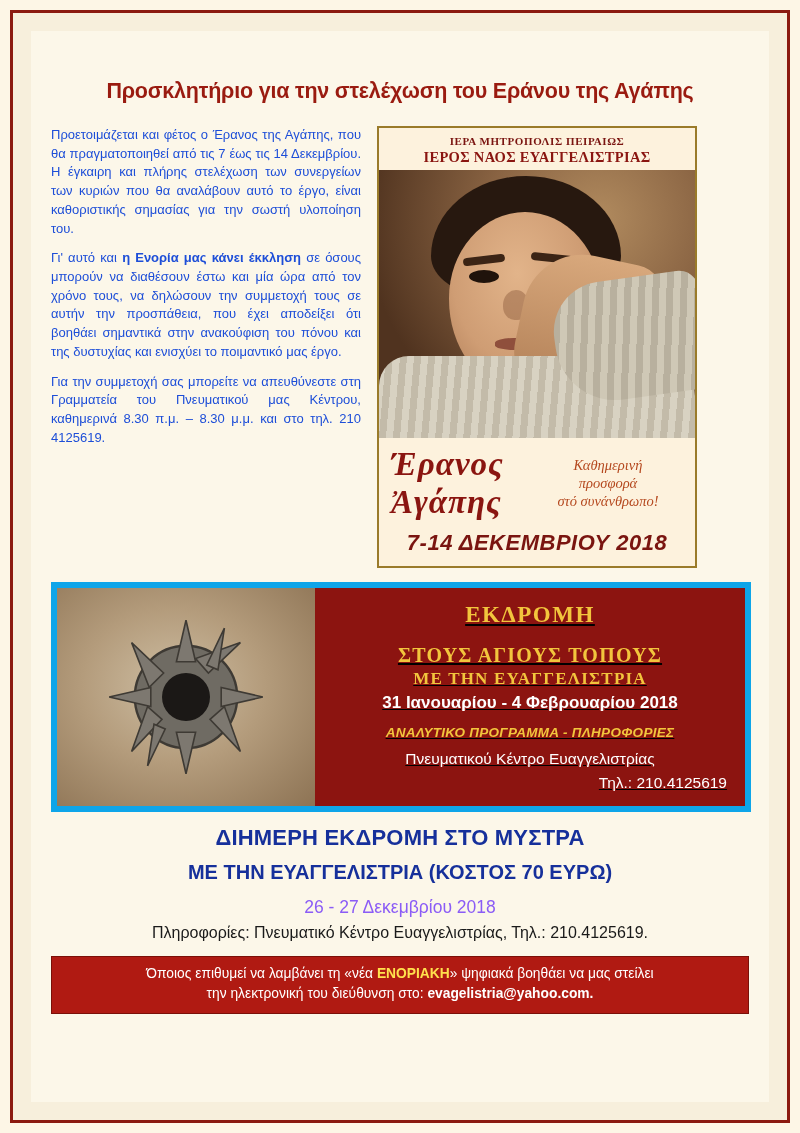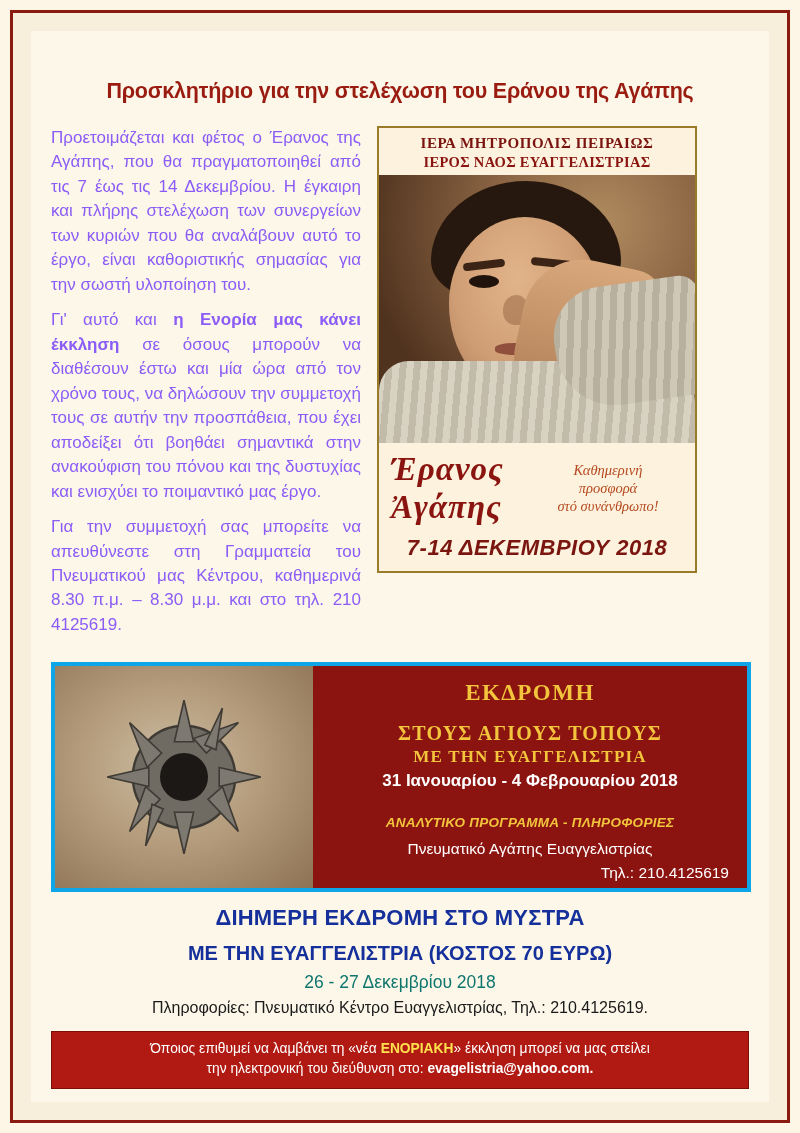--- a/index.html
+++ b/index.html
@@ -38,23 +38,23 @@
   }
   .top-section {
     display: flex;
     margin-top: 22px;
     padding: 0 18px 0 20px;
     gap: 16px;
     align-items: flex-start;
   }
   .article {
     width: 310px;
-    font-size: 17px;
+    font-size: 13px;
     line-height: 1.44;
-    color: #8b5cf6;
+    color: #1d4ed8;
     text-align: justify;
   }
   .article p {
     margin: 0 0 11px 0;
   }
   .article b {
     font-weight: bold;
   }
   
   .poster {
@@ -65,21 +65,21 @@
     box-sizing: border-box;
     overflow: hidden;
   }
   .poster-head {
     background: #fdf2dd;
     text-align: center;
     padding: 7px 4px 4px 4px;
   }
   .poster-head .line1 {
     color: #7a1410;
-    font-size: 15px;
+    font-size: 11px;
     font-family: "Liberation Serif", serif;
     letter-spacing: 0.6px;
     font-weight: bold;
   }
   .poster-head .line2 {
     color: #8a1510;
     font-size: 14.5px;
     font-family: "Liberation Serif", serif;
     font-weight: bold;
     letter-spacing: 0.3px;
@@ -189,24 +189,25 @@
     font-style: italic;
     font-size: 22px;
     text-align: center;
     padding: 4px 0 10px 0;
     letter-spacing: 0.5px;
   }
   
   .excursion {
     margin: 14px 18px 0 20px;
     display: flex;
-    border: 4px solid #0ea5e9;
+    border: 6px solid #0ea5e9;
     height: 230px;
     box-sizing: border-box;
     overflow: hidden;
+    text-decoration: underline;
   }
   .exc-photo {
     width: 258px;
     position: relative;
     background: radial-gradient(ellipse at 45% 45%, #cdbda2 0%, #b49c7c 45%, #8d7354 100%);
     overflow: hidden;
   }
   .star {
     position: absolute;
     left: 50%; top: 50%;
@@ -248,21 +249,21 @@
     color: #ffffff;
     font-size: 17px;
     font-weight: bold;
     margin-top: 4px;
   }
   .exc-prog {
     color: #f2c53d;
     font-size: 13.5px;
     font-weight: bold;
     font-style: italic;
-    margin-top: 24px;
+    margin-top: 12px;
     letter-spacing: 0.3px;
   }
   .exc-center {
     color: #ffffff;
     font-size: 15.5px;
     margin-top: 10px;
   }
   .exc-tel {
     color: #ffffff;
     font-size: 15.5px;
@@ -284,23 +285,23 @@
     letter-spacing: 0.2px;
   }
   .my-l3 {
     color: #16309b;
     font-size: 20px;
     font-weight: bold;
     line-height: 1.2;
     margin-top: 10px;
   }
   .my-date {
-    color: #0f766e;
+    color: #8b5cf6;
     font-size: 17.5px;
-    margin-top: 7px;
+    margin-top: 13px;
   }
   .my-info {
     color: #1a1a1a;
     font-size: 16px;
     margin-top: 6px;
   }
   
   .footer-box {
     margin: 14px 20px 0 20px;
     background: #b01a12;
@@ -388,31 +389,31 @@
             </g>
           </g>
         </svg>
       </div>
       <div class="exc-text">
         <div class="exc-l1">ΕΚΔΡΟΜΗ</div>
         <div class="exc-l2">ΣΤΟΥΣ ΑΓΙΟΥΣ ΤΟΠΟΥΣ</div>
         <div class="exc-l3">ΜΕ ΤΗΝ ΕΥΑΓΓΕΛΙΣΤΡΙΑ</div>
         <div class="exc-date">31 Ιανουαρίου - 4 Φεβρουαρίου 2018</div>
         <div class="exc-prog">ΑΝΑΛΥΤΙΚΟ ΠΡΟΓΡΑΜΜΑ - ΠΛΗΡΟΦΟΡΙΕΣ</div>
-        <div class="exc-center">Πνευματικό Αγάπης Ευαγγελιστρίας</div>
+        <div class="exc-center">Πνευματικού Κέντρο Ευαγγελιστρίας</div>
         <div class="exc-tel">Τηλ.: 210.4125619</div>
       </div>
     </div>
 
     <div class="mystras">
       <div class="my-l1">ΔΙΗΜΕΡΗ ΕΚΔΡΟΜΗ ΣΤΟ ΜΥΣΤΡΑ</div>
       <div class="my-l3">ΜΕ ΤΗΝ ΕΥΑΓΓΕΛΙΣΤΡΙΑ (ΚΟΣΤΟΣ 70 ΕΥΡΩ)</div>
       <div class="my-date">26 - 27  Δεκεμβρίου 2018</div>
       <div class="my-info">Πληροφορίες: Πνευματικό Κέντρο Ευαγγελιστρίας, Τηλ.: 210.4125619.</div>
     </div>
 
     <div class="footer-box">
-      <div><span>Όποιος επιθυμεί να λαμβάνει τη «νέα </span><span class="hl">ΕΝΟΡΙΑΚΗ</span><span>» έκκληση μπορεί να μας στείλει</span></div>
+      <div><span>Όποιος επιθυμεί να λαμβάνει τη «νέα </span><span class="hl">ΕΝΟΡΙΑΚΗ</span><span>» ψηφιακά βοηθάει να μας στείλει</span></div>
       <div><span>την ηλεκτρονική του διεύθυνση στο: </span><span class="mail">evagelistria@yahoo.com.</span></div>
     </div>
 
   </div>
 </div>
 
 </body></html>

